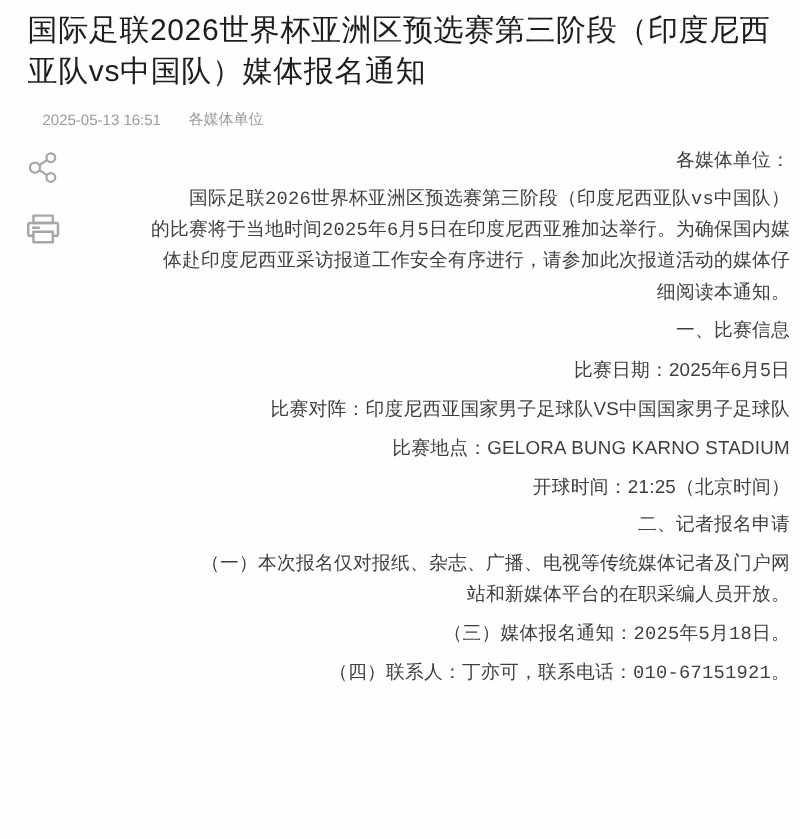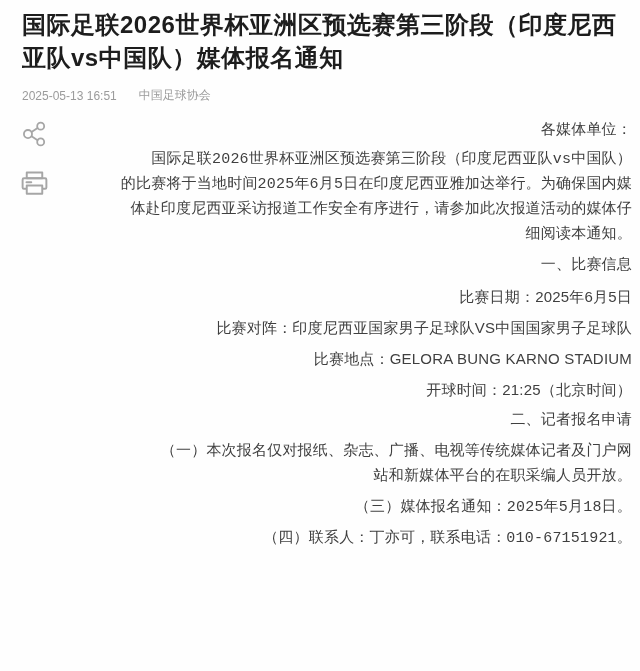--- a/index.html
+++ b/index.html
@@ -16,32 +16,32 @@
     width: 640px;
     height: 671px;
     background: #fefefe;
   }
   .header {
     padding: 8px 20px 0 22px;
   }
   .article-title {
     font-size: 24px;
     line-height: 33px;
-    font-weight: 700;
+    font-weight: 400;
     color: #1d1d1d;
     letter-spacing: 0.5px;
   }
   .meta-row {
     margin-top: 13px;
     font-size: 12px;
     color: #9b9b9b;
     display: flex;
     align-items: center;
   }
-  .meta-date { margin-right: 22px; }
+  .meta-date { margin-right: 22px; margin-left: 12px; }
   .icon-rail {
     position: absolute;
     left: 19px;
     top: 120px;
     display: flex;
     flex-direction: column;
     align-items: center;
   }
   .icon-btn {
     background: none;
@@ -68,21 +68,21 @@
 </style>
 </head>
 <body>
 
 <div class="page">
 
   <div class="header">
     <h1 class="article-title">国际足联2026世界杯亚洲区预选赛第三阶段（印度尼西亚队vs中国队）媒体报名通知</h1>
     <div class="meta-row">
       <span class="meta-date">2025-05-13 16:51</span>
-      <span class="meta-source">中国足球协会</span>
+      <span class="meta-source">各媒体单位</span>
     </div>
   </div>
 
   <div class="icon-rail">
     <button class="icon-btn" title="">
       <span>
         <svg width="27" height="27" viewBox="0 0 24 24" fill="none" stroke="#a6a6a6" stroke-width="1.6" stroke-linecap="round">
           <circle cx="17.5" cy="5.5" r="3.1"></circle>
           <circle cx="6.2" cy="12.5" r="3.6"></circle>
           <circle cx="17.5" cy="19.5" r="3.1"></circle>

